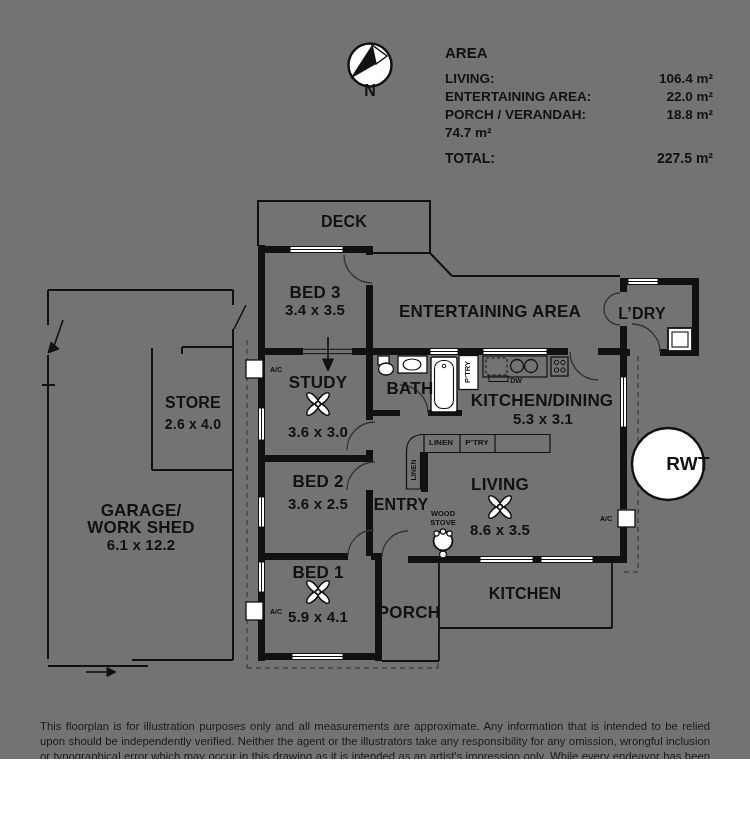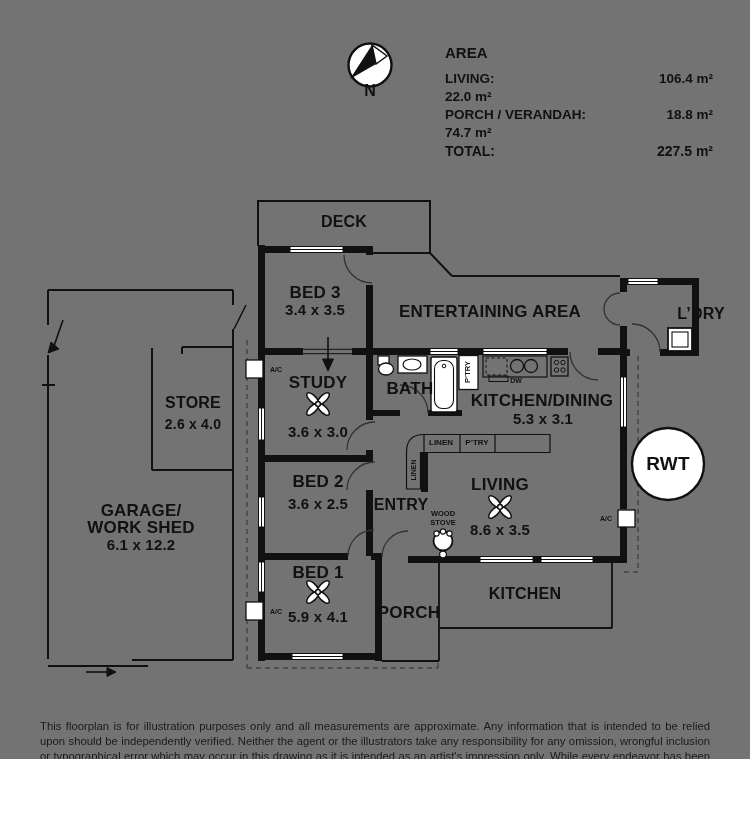--- a/index.html
+++ b/index.html
@@ -3,28 +3,28 @@
 <meta charset="utf-8">
 <title>Floorplan</title>
 <style>
   html,body{margin:0;padding:0;background:#fff;}
   .page{position:relative;width:750px;height:759px;background:#737373;overflow:hidden;
         font-family:"Liberation Sans","DejaVu Sans",sans-serif;color:#111;}
   svg{position:absolute;left:0;top:0;}
   .lbl{position:absolute;transform:translate(-50%,-50%);font-weight:bold;color:#111;
        white-space:nowrap;letter-spacing:.2px;line-height:1;}
   .s17{font-size:17px;} .s16{font-size:16px;} .s15{font-size:15px;} .s14{font-size:14px;}
-  .s19{font-size:19px;} .s8{font-size:8px;letter-spacing:0;} .s7{font-size:7.5px;letter-spacing:0;}
+  .s19{font-size:19px;margin-left:20px;} .s8{font-size:8px;letter-spacing:0;} .s7{font-size:7.5px;letter-spacing:0;}
   .s7b{font-size:7px;letter-spacing:0;}
   .vert{transform:translate(-50%,-50%) rotate(-90deg);}
   .legend{position:absolute;left:445px;top:44px;width:268px;}
   .legend .ttl{font-weight:bold;font-size:15px;margin-bottom:9px;}
   .legend .row{display:flex;justify-content:space-between;font-weight:bold;font-size:13.5px;
                line-height:18px;gap:12px;}
-  .legend .total{font-size:14px;}
+  .legend .total{margin-top:7px;font-size:14px;}
   .compass-n{position:absolute;left:370px;top:91px;transform:translate(-50%,-50%);
              font-weight:bold;font-size:16px;}
   .disclaimer{position:absolute;left:40px;top:719px;width:670px;font-size:11.3px;
               line-height:15.2px;text-align:justify;color:#1a1a1a;font-weight:400;}
 </style>
 </head>
 <body>
 
 <div class="page">
 
@@ -255,20 +255,21 @@
     </g>
   </svg>
 
   <div class="legend">
     <div class="ttl">AREA</div>
     <div class="row">
         <span>LIVING:</span>
         <span>106.4 m²</span>
       </div>
     <div class="row">
+        <span>ENTERTAINING AREA:</span>
         <span>22.0 m²</span>
       </div>
     <div class="row">
         <span>PORCH / VERANDAH:</span>
         <span>18.8 m²</span>
       </div>
     <div class="row">
         <span>74.7 m²</span>
       </div>
     <div class="row total">
@@ -276,21 +277,21 @@
         <span>227.5 m²</span>
       </div>
   </div>
 
   <div class="compass-n">N</div>
 
   <div class="lbl s16" style="left:344px;top:222px">DECK</div>
   <div class="lbl s17" style="left:315px;top:292px">BED 3</div>
   <div class="lbl s15" style="left:315px;top:309px">3.4 x 3.5</div>
   <div class="lbl s17" style="left:490px;top:311px">ENTERTAINING AREA</div>
-  <div class="lbl s16" style="left:701px;top:314px">L’DRY</div>
+  <div class="lbl s16" style="left:642px;top:314px">L’DRY</div>
   <div class="lbl s17" style="left:318px;top:382px">STUDY</div>
   <div class="lbl s15" style="left:318px;top:431px">3.6 x 3.0</div>
   <div class="lbl s17" style="left:410px;top:388px">BATH</div>
   <div class="lbl s17" style="left:542px;top:400px">KITCHEN/DINING</div>
   <div class="lbl s15" style="left:543px;top:418px">5.3 x 3.1</div>
   <div class="lbl s16" style="left:193px;top:403px">STORE</div>
   <div class="lbl s14" style="left:193px;top:424px">2.6 x 4.0</div>
   <div class="lbl s17" style="left:141px;top:510px">GARAGE/</div>
   <div class="lbl s17" style="left:141px;top:527px">WORK SHED</div>
   <div class="lbl s15" style="left:141px;top:544px">6.1 x 12.2</div>

